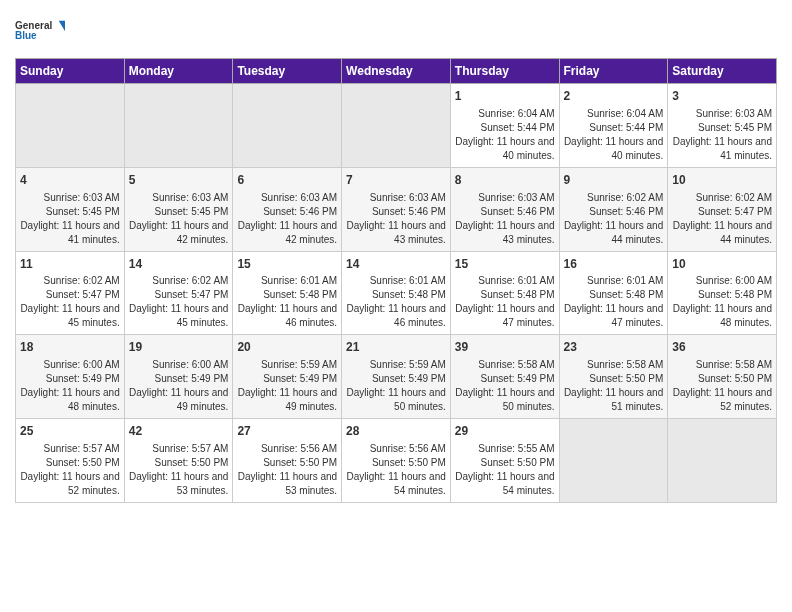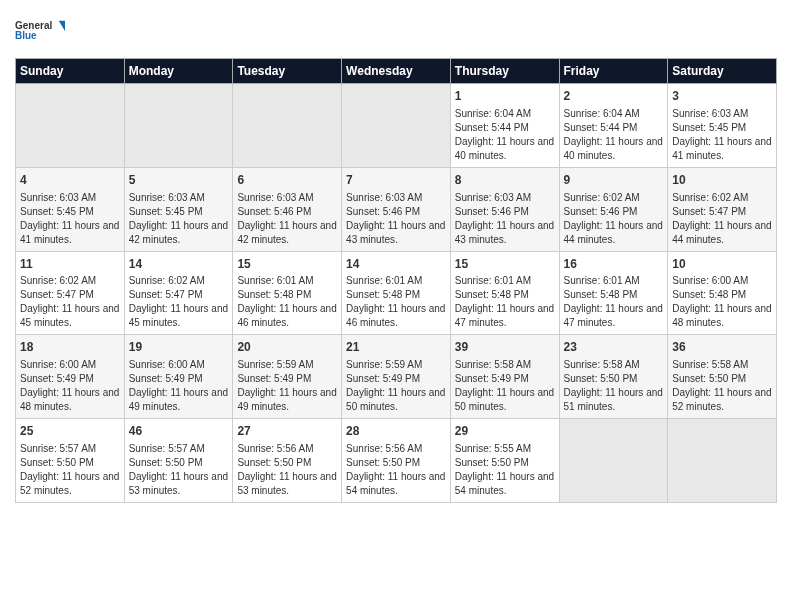--- a/index.html
+++ b/index.html
@@ -33,21 +33,21 @@
       font-size: 14px;
       color: #333;
       font-style: italic;
     }
     table {
       width: 100%;
       border-collapse: collapse;
       font-size: 10.5px;
     }
     thead tr th {
-      background-color: #0f172a;
+      background-color: #4c1d95;
       color: #fff;
       padding: 5px 4px;
       text-align: left;
       font-size: 12px;
       font-weight: bold;
       border: 1px solid #aaa;
     }
     tbody tr td {
       border: 1px solid #ccc;
       padding: 4px 4px;
@@ -66,20 +66,21 @@
     }
     .day-number {
       font-weight: bold;
       font-size: 12px;
       display: block;
       margin-bottom: 2px;
     }
     .cell-content {
       font-size: 10px;
       color: #333;
+      text-align: right;
     }
     td.empty {
       background: #e8e8e8 !important;
     }
   </style>
 </head>
 <body>
 
 <div class="header-area">
   <div class="logo">
@@ -265,21 +266,21 @@
         </td>
       </tr>
       <tr>
         <td>
           <span class="day-number">25</span>
           <div class="cell-content" style="white-space: pre-line;">Sunrise: 5:57 AM
 Sunset: 5:50 PM
 Daylight: 11 hours and 52 minutes.</div>
         </td>
         <td>
-          <span class="day-number">46</span>
+          <span class="day-number">42</span>
           <div class="cell-content" style="white-space: pre-line;">Sunrise: 5:57 AM
 Sunset: 5:50 PM
 Daylight: 11 hours and 53 minutes.</div>
         </td>
         <td>
           <span class="day-number">27</span>
           <div class="cell-content" style="white-space: pre-line;">Sunrise: 5:56 AM
 Sunset: 5:50 PM
 Daylight: 11 hours and 53 minutes.</div>
         </td>

